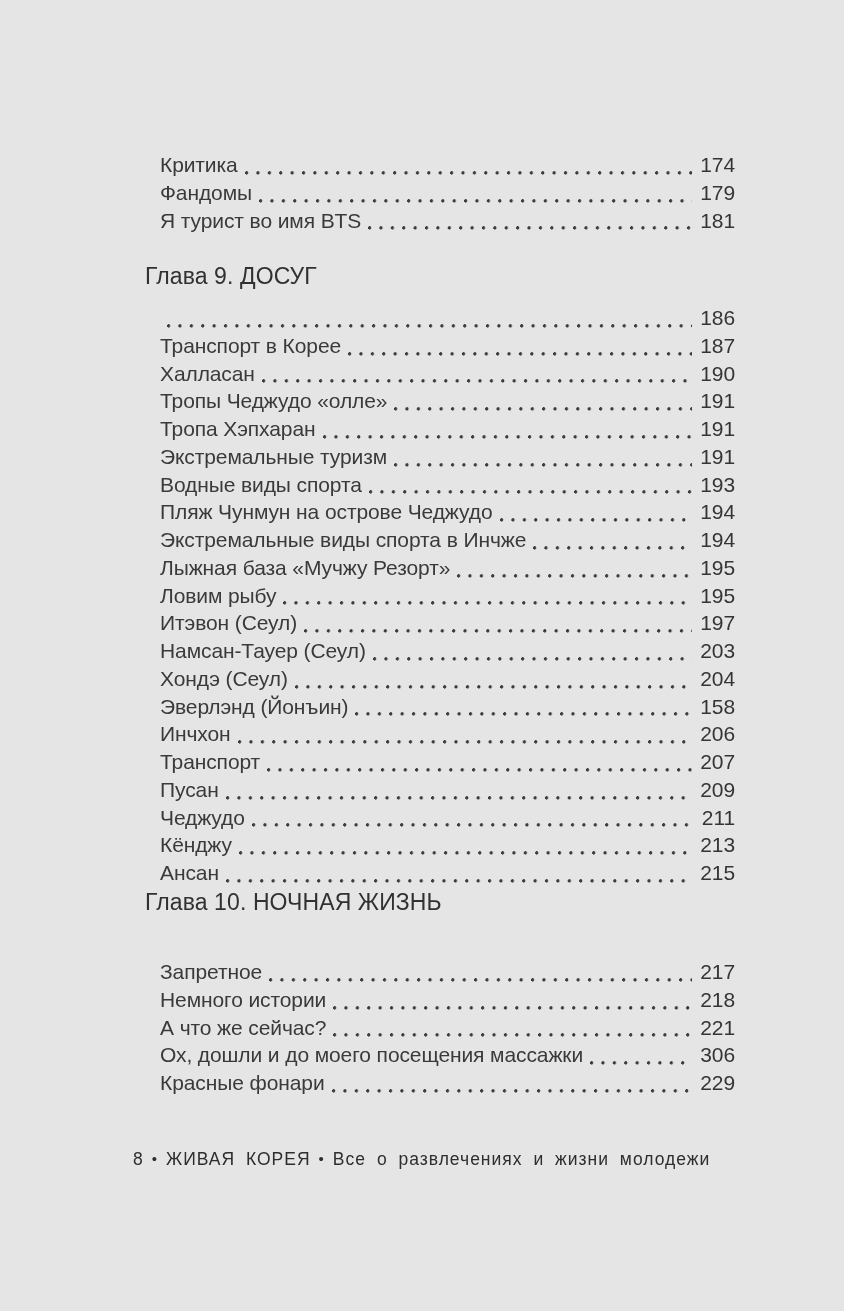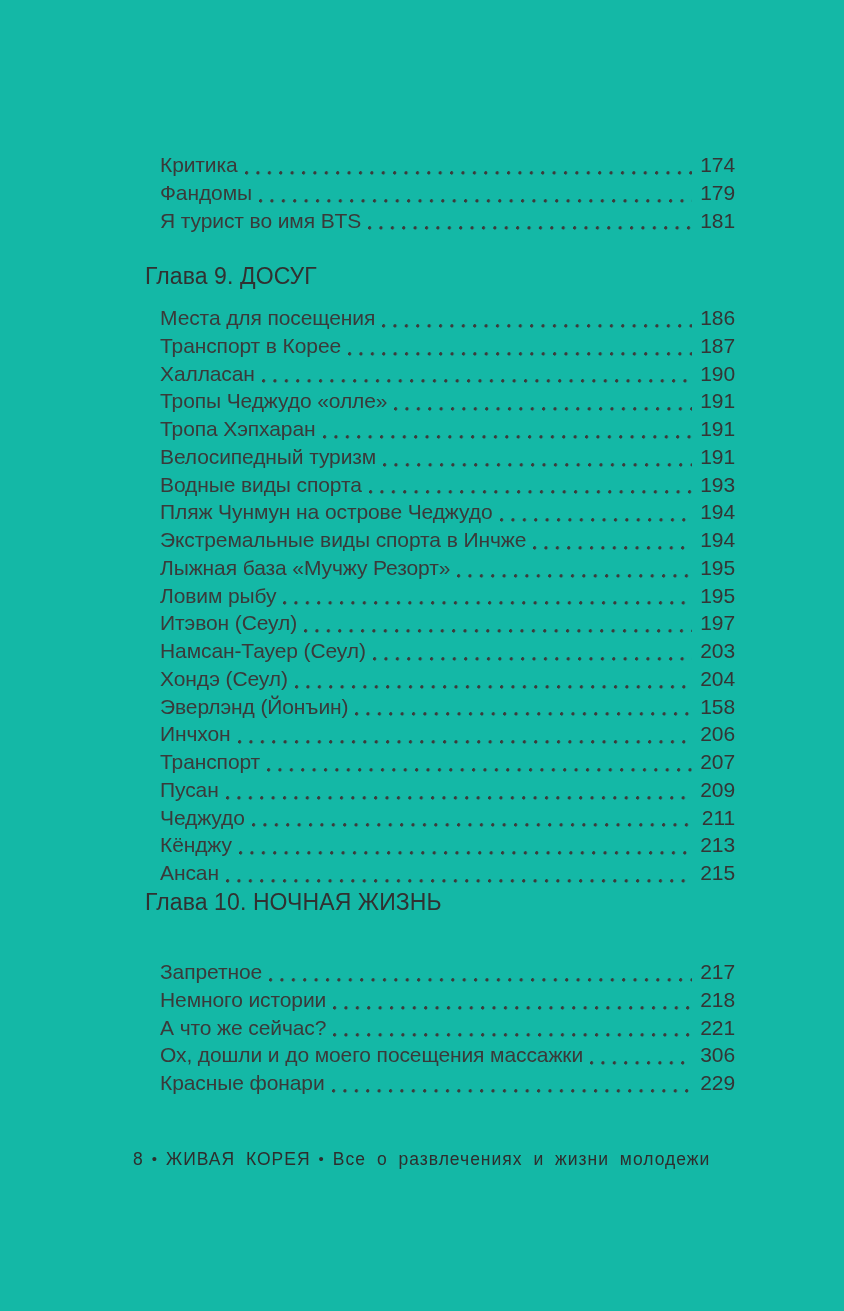--- a/index.html
+++ b/index.html
@@ -4,21 +4,21 @@
 <style>
   html, body {
     margin: 0;
     padding: 0;
     background: #ffffff;
   }
   .page {
     position: relative;
     width: 844px;
     height: 1311px;
-    background: #14b8a6;
+    background: #e5e5e5;
     font-family: "Liberation Sans", sans-serif;
     color: #3a3a3a;
     overflow: hidden;
   }
   .sec-heading {
     position: absolute;
     left: 145px;
     right: 109px;
     font-size: 23px;
     line-height: 28px;
@@ -106,21 +106,20 @@
         </div>
         <div class="row">
           <span class="t">Я турист во имя BTS</span>
           <span class="leader"></span>
           <span class="n">181</span>
         </div>
       </div>
       <div class="sec-heading sec-heading-1">Глава 9. ДОСУГ</div>
       <div class="sec-rows sec-rows-1">
         <div class="row">
-          <span class="t">Места для посещения</span>
           <span class="leader"></span>
           <span class="n">186</span>
         </div>
         <div class="row">
           <span class="t">Транспорт в Корее</span>
           <span class="leader"></span>
           <span class="n">187</span>
         </div>
         <div class="row">
           <span class="t">Халласан</span>
@@ -131,21 +130,21 @@
           <span class="t">Тропы Чеджудо «олле»</span>
           <span class="leader"></span>
           <span class="n">191</span>
         </div>
         <div class="row">
           <span class="t">Тропа Хэпхаран</span>
           <span class="leader"></span>
           <span class="n">191</span>
         </div>
         <div class="row">
-          <span class="t">Велосипедный туризм</span>
+          <span class="t">Экстремальные туризм</span>
           <span class="leader"></span>
           <span class="n">191</span>
         </div>
         <div class="row">
           <span class="t">Водные виды спорта</span>
           <span class="leader"></span>
           <span class="n">193</span>
         </div>
         <div class="row">
           <span class="t">Пляж Чунмун на острове Чеджудо</span>

